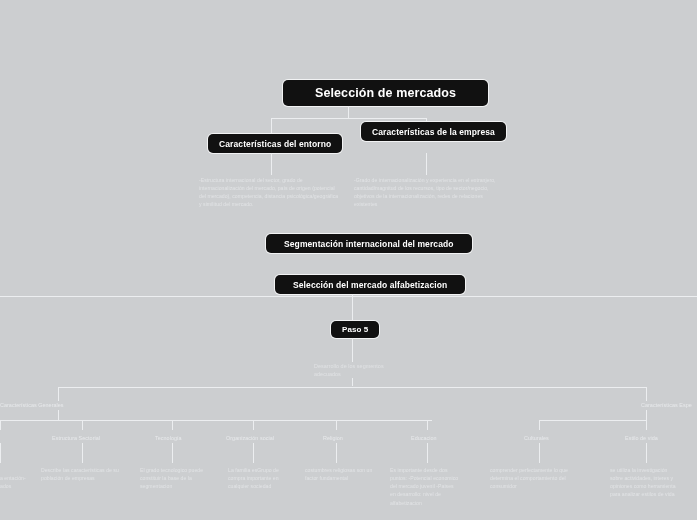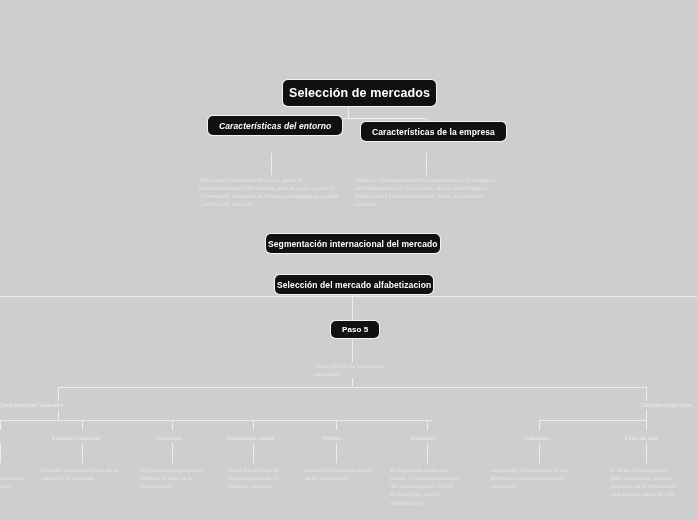--- a/index.html
+++ b/index.html
@@ -38,31 +38,31 @@
     display: flex;
     align-items: center;
     justify-content: center;
     box-sizing: border-box;
     white-space: nowrap;
     letter-spacing: .1px;
     box-shadow: 0 0 0 1px #f2f3f4;
   }
   .node.root {
     font-size: 12.5px;
-    padding: 0 6px;
+    padding: 0 32px;
     height: 26px;
   }
   .node.lvl2 {
     font-size: 8.5px;
     padding: 0 11px;
     height: 19px;
   }
   .node.lvl3 {
     font-size: 8.5px;
-    padding: 0 2px;
+    padding: 0 18px;
     height: 19px;
   }
   .node.step {
     font-size: 8px;
     padding: 0 11px;
     height: 17px;
   }
 
   
   .txt {
@@ -97,21 +97,21 @@
   <div class="node root" style="left:283px; top:80px;">
     <span>Selección de mercados</span>
   </div>
 
   <div class="ln v" style="left:348px; top:106px; height:12px;"></div>
 
   <div class="ln h" style="left:271px; top:118px; width:155px;"></div>
   <div class="ln v" style="left:271px; top:118px; height:16px;"></div>
   <div class="ln v" style="left:426px; top:118px; height:16px;"></div>
 
-  <div class="node lvl2" style="left:208px; top:116px;font-style:italic;">
+  <div class="node lvl2" style="left:208px; top:134px;">
     <span>Características del entorno</span>
   </div>
   <div class="node lvl2" style="left:361px; top:122px;">
     <span>Características de la empresa</span>
   </div>
 
   <div class="ln v" style="left:271px; top:153px; height:22px;"></div>
   <div class="ln v" style="left:426px; top:153px; height:22px;"></div>
 
   <div class="txt body" style="left:199px; top:176px; width:140px;">-Estructura internacional del sector, grado de internacionalización del mercado, país de origen (potencial del mercado), competencia, distancia psicológica/geográfica y similitud del mercado.</div>

